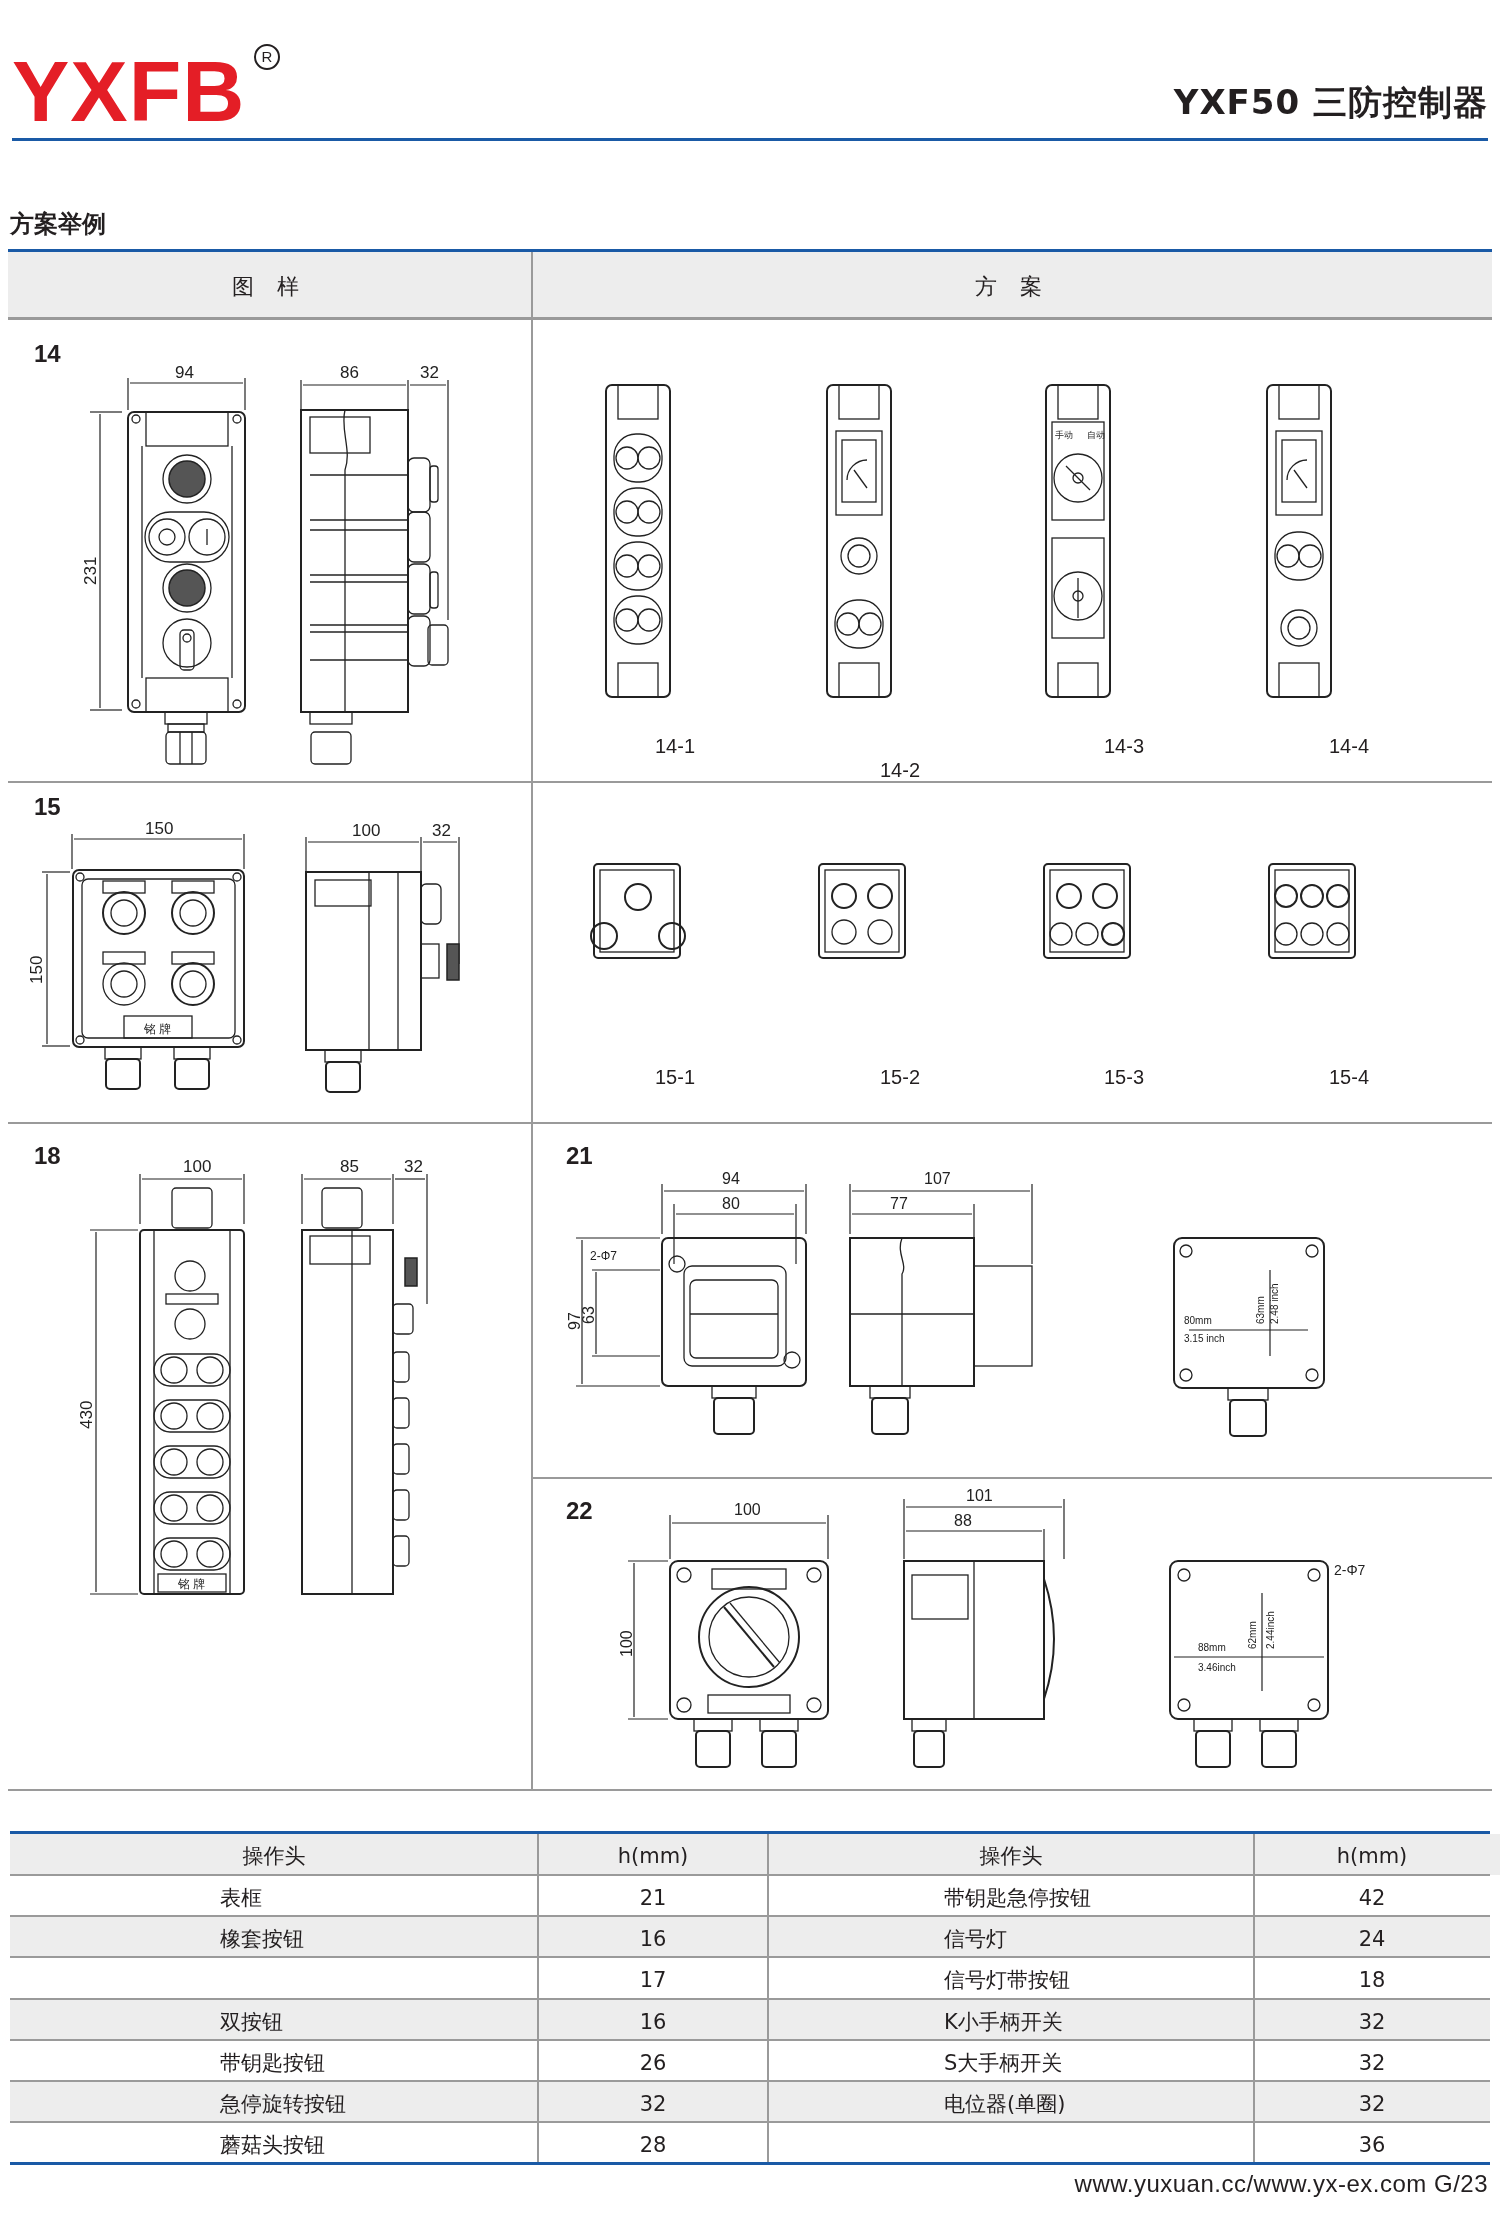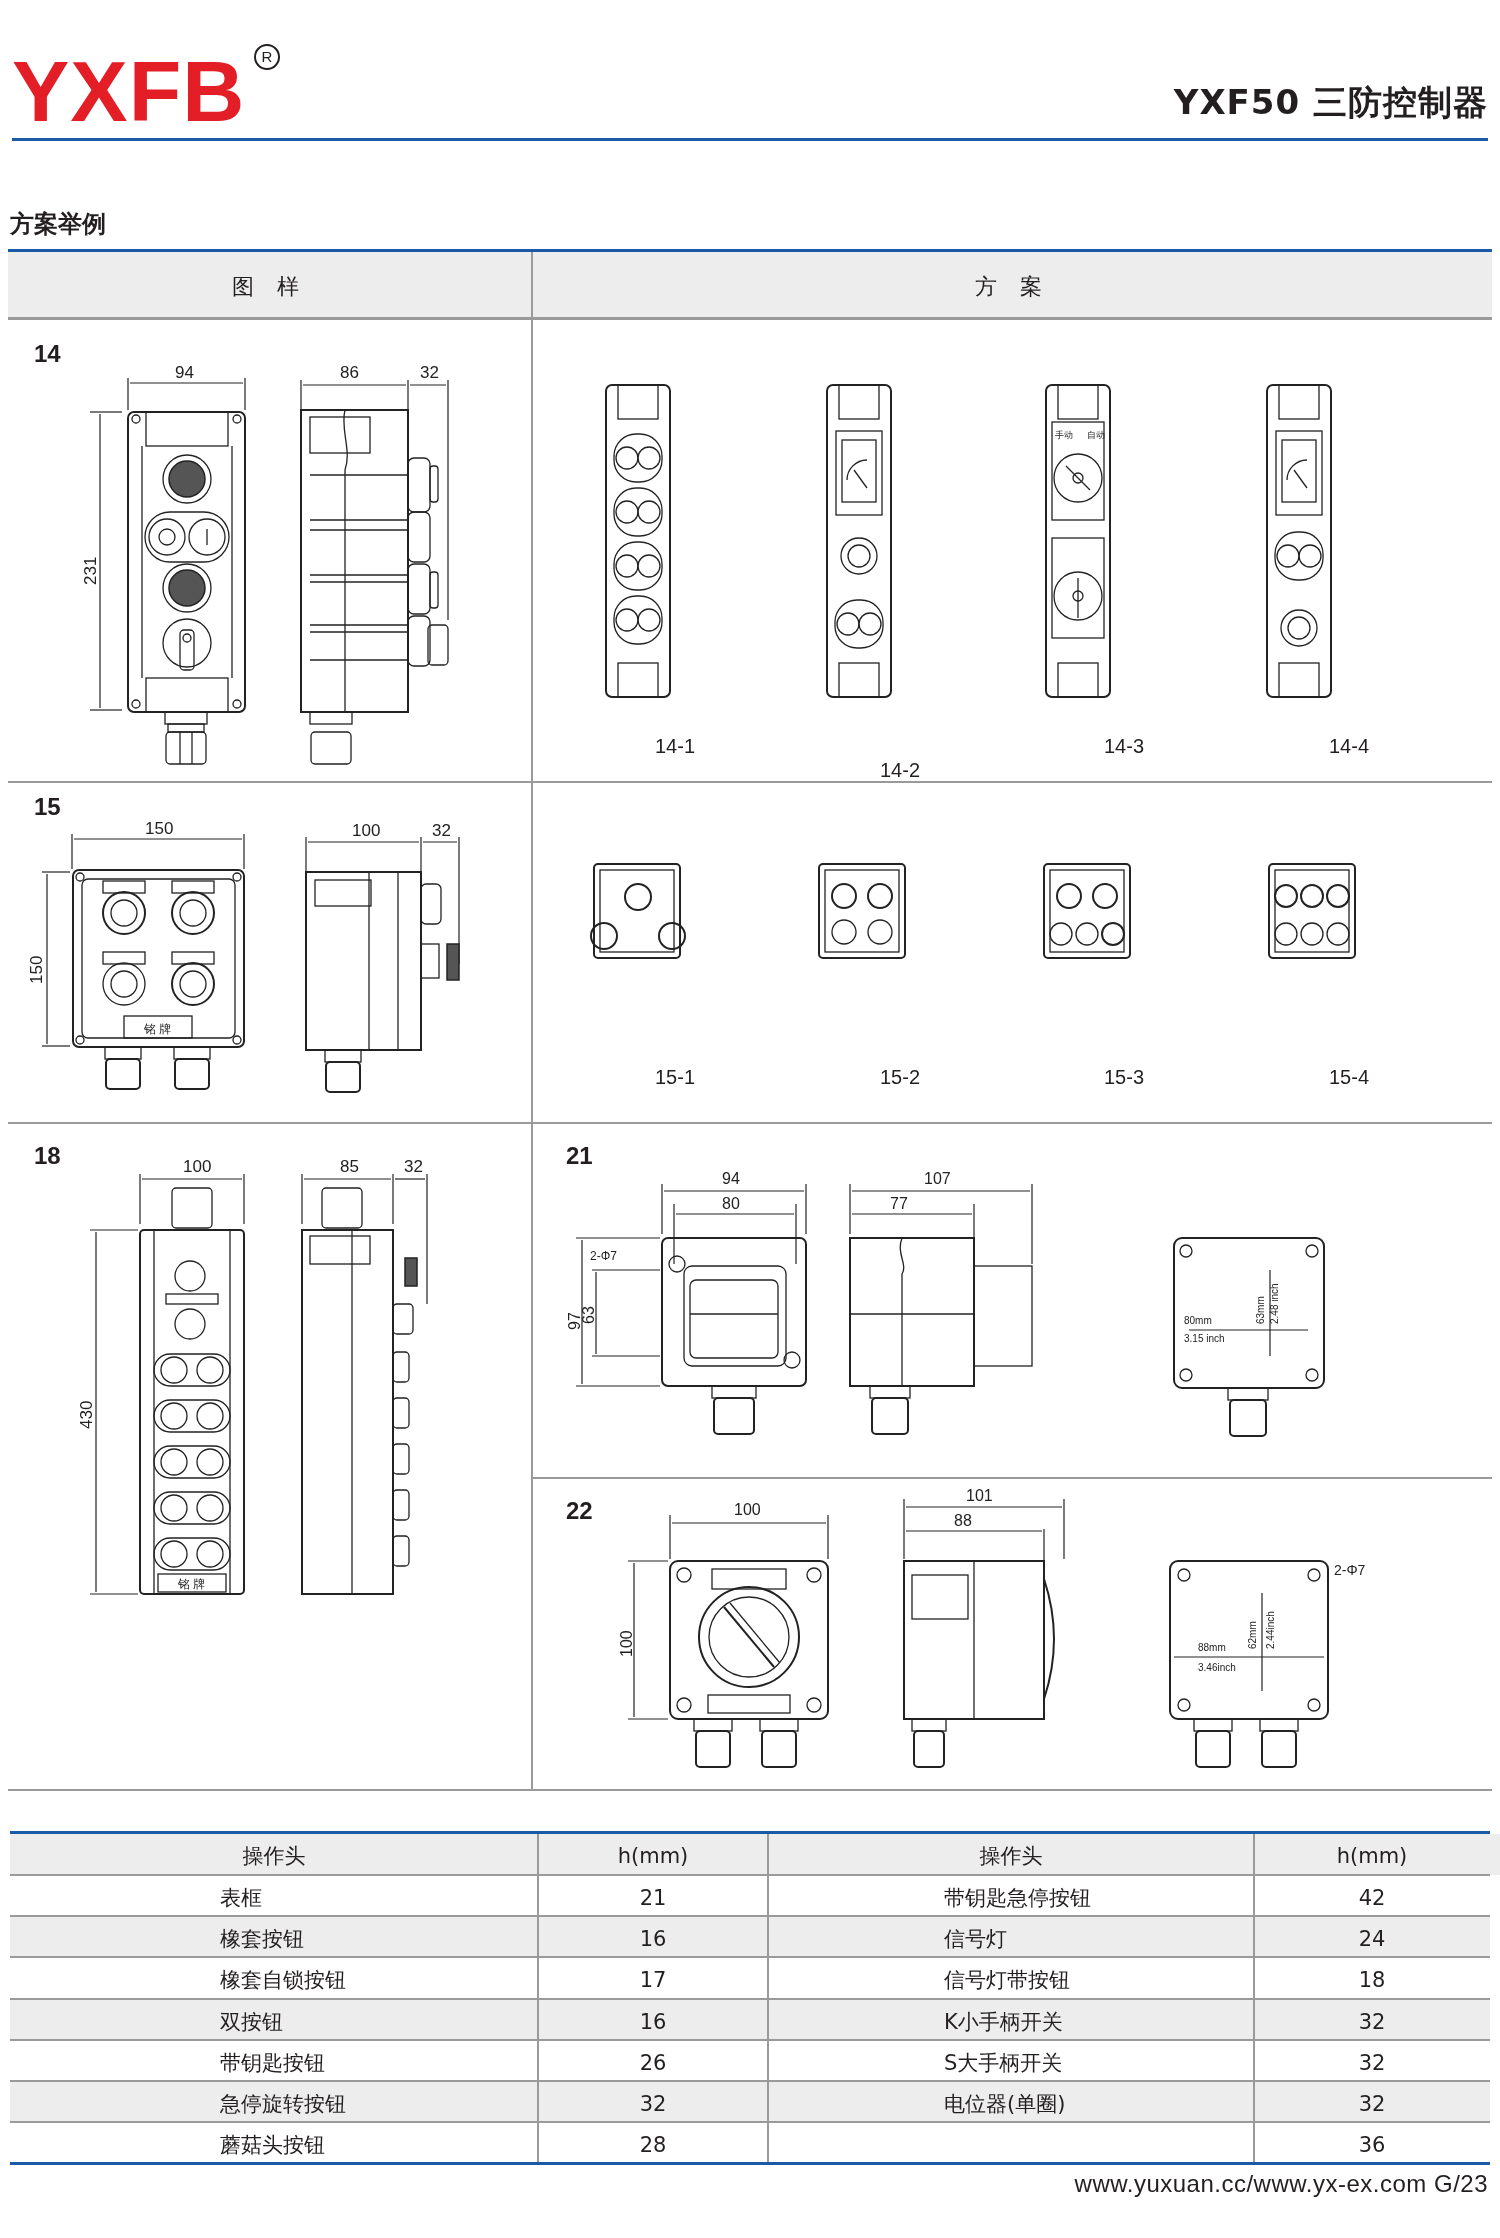--- a/index.html
+++ b/index.html
@@ -458,21 +458,20 @@
       </div>
       <div class="abs hline" style="left: 10px; width: 1480px; top: 1915.2px;"></div>
       <div class="bt-row gray" style="top: 1917.2px;">
         <div class="bt-cell" style="left: 0px; width: 318px; text-align: left; padding-left: 210px;">橡套按钮</div>
         <div class="bt-cell" style="left: 528px; width: 230px; text-align: center;">16</div>
         <div class="bt-cell" style="left: 758px; width: 310px; text-align: left; padding-left: 176px;">信号灯</div>
         <div class="bt-cell" style="left: 1244px; width: 236px; text-align: center;">24</div>
       </div>
       <div class="abs hline" style="left: 10px; width: 1480px; top: 1956.4px;"></div>
       <div class="bt-row" style="top: 1958.4px;">
-        <div class="bt-cell" style="left: 0px; width: 318px; text-align: left; padding-left: 210px;">橡套自锁按钮</div>
         <div class="bt-cell" style="left: 528px; width: 230px; text-align: center;">17</div>
         <div class="bt-cell" style="left: 758px; width: 310px; text-align: left; padding-left: 176px;">信号灯带按钮</div>
         <div class="bt-cell" style="left: 1244px; width: 236px; text-align: center;">18</div>
       </div>
       <div class="abs hline" style="left: 10px; width: 1480px; top: 1997.6px;"></div>
       <div class="bt-row gray" style="top: 1999.6px;">
         <div class="bt-cell" style="left: 0px; width: 318px; text-align: left; padding-left: 210px;">双按钮</div>
         <div class="bt-cell" style="left: 528px; width: 230px; text-align: center;">16</div>
         <div class="bt-cell" style="left: 758px; width: 310px; text-align: left; padding-left: 176px;">K小手柄开关</div>
         <div class="bt-cell" style="left: 1244px; width: 236px; text-align: center;">32</div>

